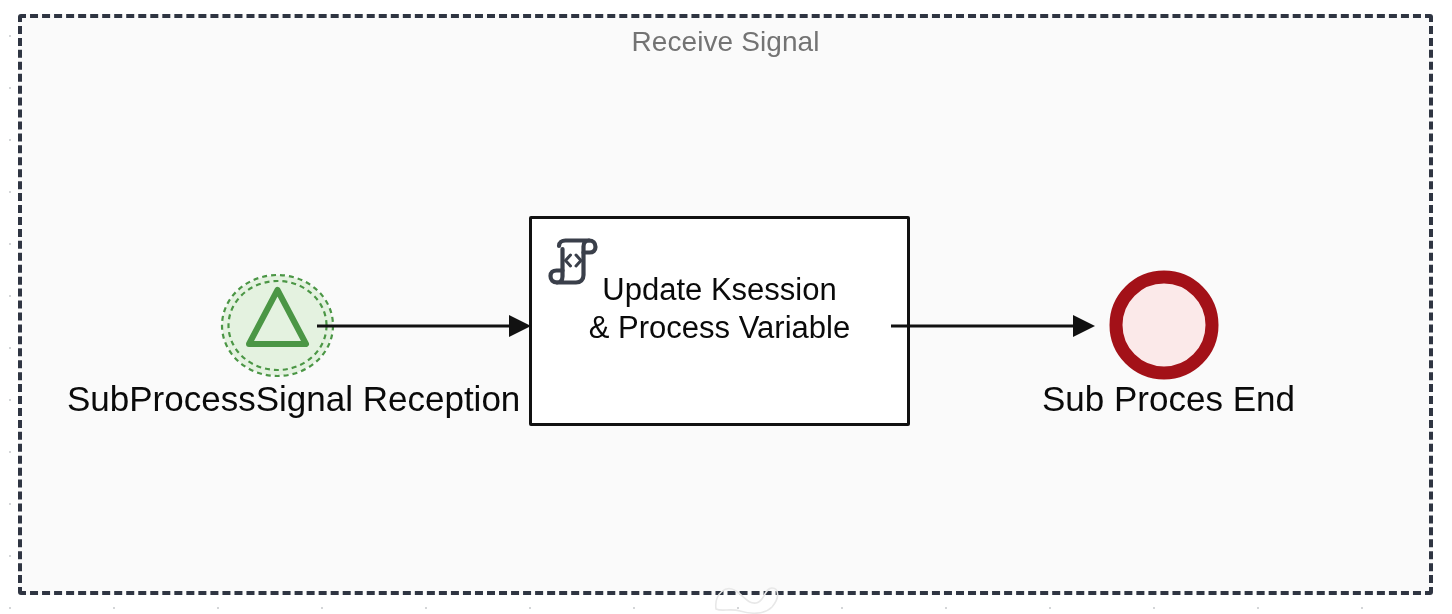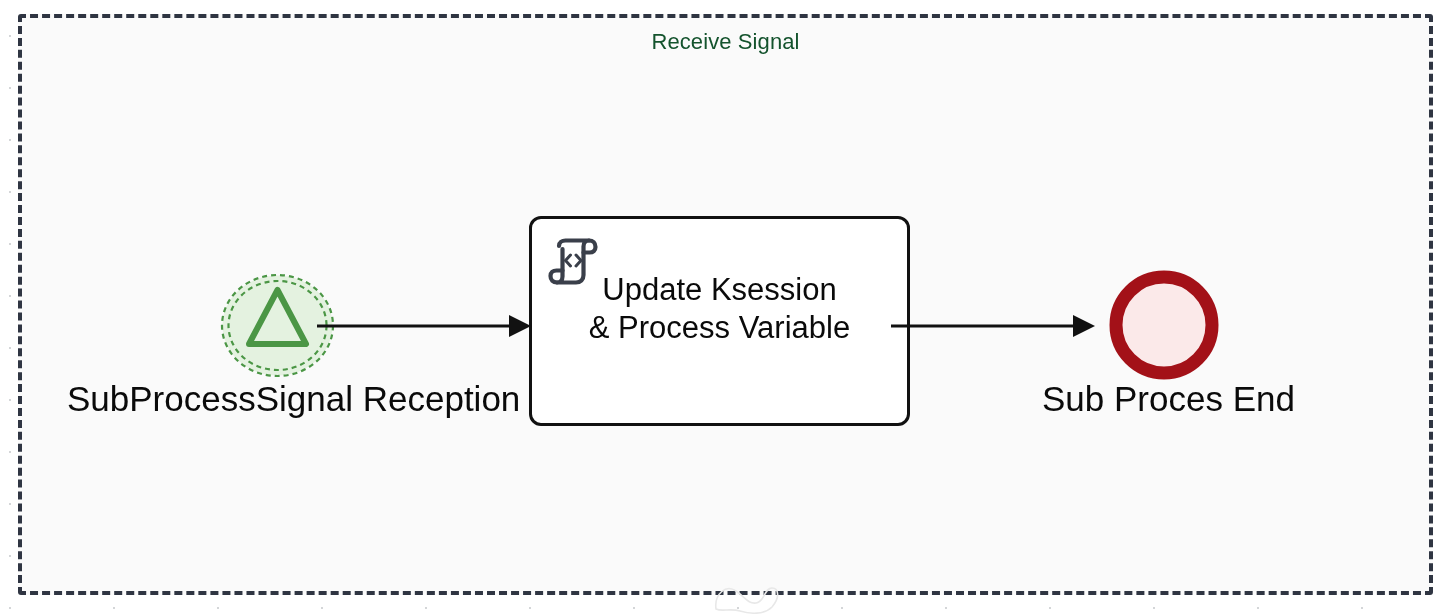--- a/index.html
+++ b/index.html
@@ -35,23 +35,23 @@
     border: 4px dashed #2f3542;
     border-radius: 3px;
   }
 
   .subprocess-title {
     position: absolute;
     left: 0;
     top: 8px;
     width: 100%;
     text-align: center;
-    font-size: 22px;
+    font-size: 28px;
     line-height: 32px;
-    color: #14532d;
+    color: #737373;
     letter-spacing: 0.1px;
     white-space: nowrap;
   }
 
   
   .watermark {
     position: absolute;
     left: 690px;
     top: 558px;
     width: 70px;
@@ -73,21 +73,21 @@
   
   .script-task {
     position: absolute;
     left: 507px;
     top: 198px;
     width: 381px;
     height: 210px;
     box-sizing: border-box;
     background: #ffffff;
     border: 3.5px solid #111111;
-    border-radius: 12px;
+    border-radius: 2px;
   }
   .script-icon {
     position: absolute;
     left: 16px;
     top: 18px;
     width: 52px;
     height: 52px;
   }
   .task-label {
     position: absolute;

